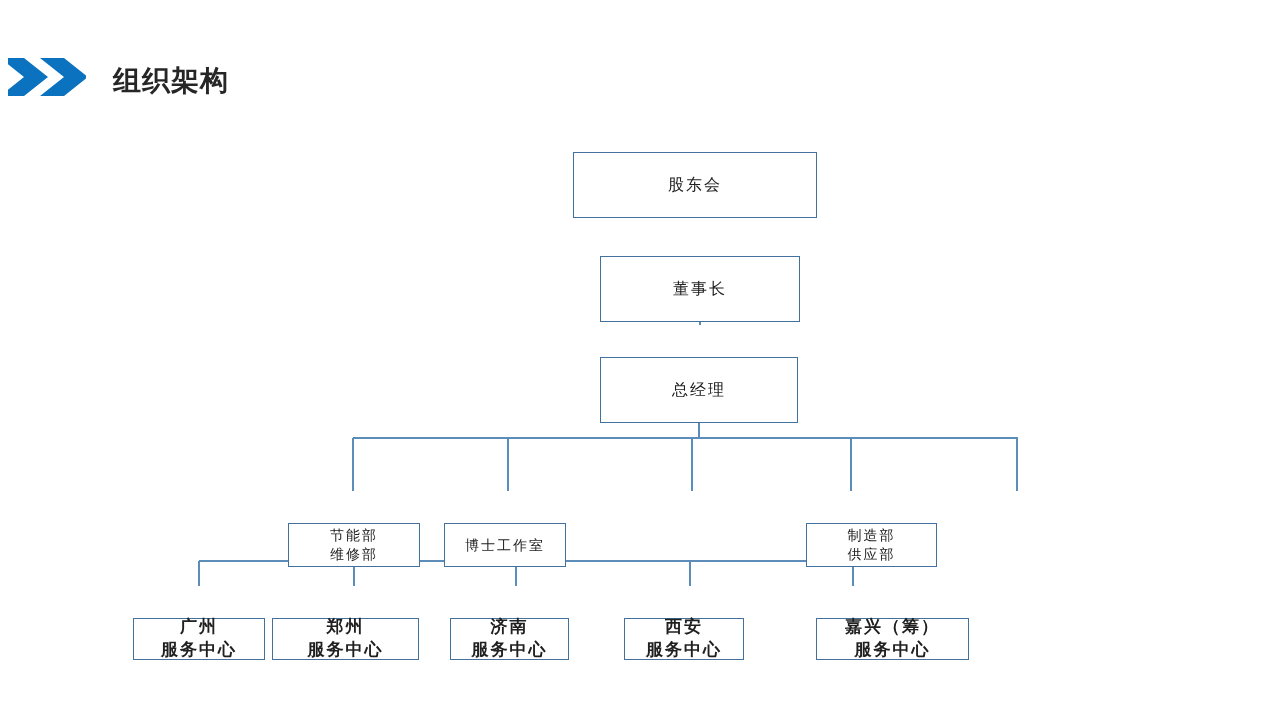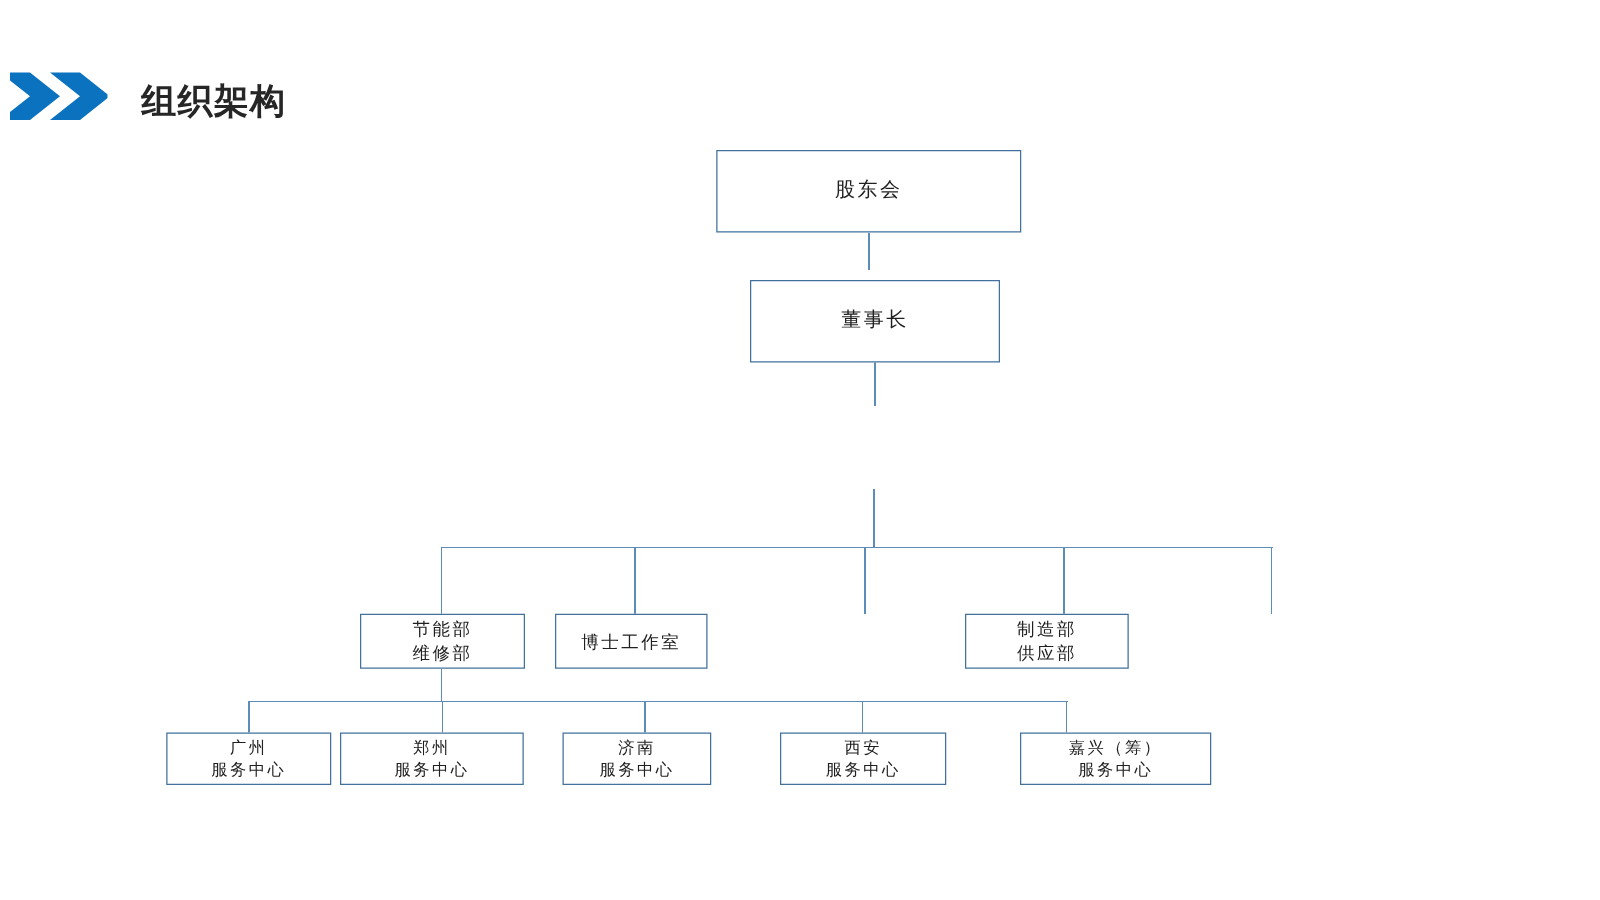--- a/index.html
+++ b/index.html
@@ -65,24 +65,25 @@
     background: #ffffff;
     display: flex;
     align-items: center;
     justify-content: center;
     text-align: center;
     color: #202020;
     letter-spacing: 2px;
     line-height: 1.35;
     white-space: pre-line;
     z-index: 2;
+    margin-top: 32px;
   }
   .node.lvl-top   { font-size: 16px; }
   .node.lvl-dept  { font-size: 14px; }
-  .node.lvl-svc   { font-size: 13px; }
+  .node.lvl-svc   { font-size: 17px; font-weight: bold; }
 </style>
 </head>
 <body>
 
 <div id="slide">
 
   <div class="chevrons">
     <svg width="78" height="42" viewBox="0 0 78 42" xmlns="http://www.w3.org/2000/svg">
       <polygon points="-8,2 16,2 40,21 16,40 -8,40 16,21" fill="#0b72c0"></polygon>
       <polygon points="32,2 56,2 80,21 56,40 32,40 56,21" fill="#0b72c0"></polygon>
@@ -116,32 +117,33 @@
         <line x1="516" y1="561" x2="516" y2="586"></line>
         <line x1="690" y1="561" x2="690" y2="586"></line>
         <line x1="853" y1="561" x2="853" y2="586"></line>
       </g>
     </svg>
 
     <div class="node lvl-top" style="left:573px; top:120px; width:244px; height:66px;">股东会</div>
 
     <div class="node lvl-top" style="left:600px; top:224px; width:200px; height:66px;">董事长</div>
 
+    <div class="node lvl-top" style="left:600px; top:325px; width:198px; height:66px;">总经理</div>
 
     <div class="node lvl-dept" style="left:288px; top:491px; width:132px; height:44px;">节能部
 维修部</div>
     <div class="node lvl-dept" style="left:444px; top:491px; width:122px; height:44px;">博士工作室</div>
-    <div class="node lvl-dept" style="left:772px; top:491px; width:131px; height:44px;">制造部
+    <div class="node lvl-dept" style="left:806px; top:491px; width:131px; height:44px;">制造部
 供应部</div>
 
     <div class="node lvl-svc" style="left:133px; top:586px; width:132px; height:42px;">广州
 服务中心</div>
     <div class="node lvl-svc" style="left:272px; top:586px; width:147px; height:42px;">郑州
 服务中心</div>
     <div class="node lvl-svc" style="left:450px; top:586px; width:119px; height:42px;">济南
 服务中心</div>
-    <div class="node lvl-svc" style="left:624px; top:586px; width:133px; height:42px;">西安
+    <div class="node lvl-svc" style="left:624px; top:586px; width:120px; height:42px;">西安
 服务中心</div>
     <div class="node lvl-svc" style="left:816px; top:586px; width:153px; height:42px;">嘉兴（筹）
 服务中心</div>
 
   </div>
 </div>
 
 </body></html>

